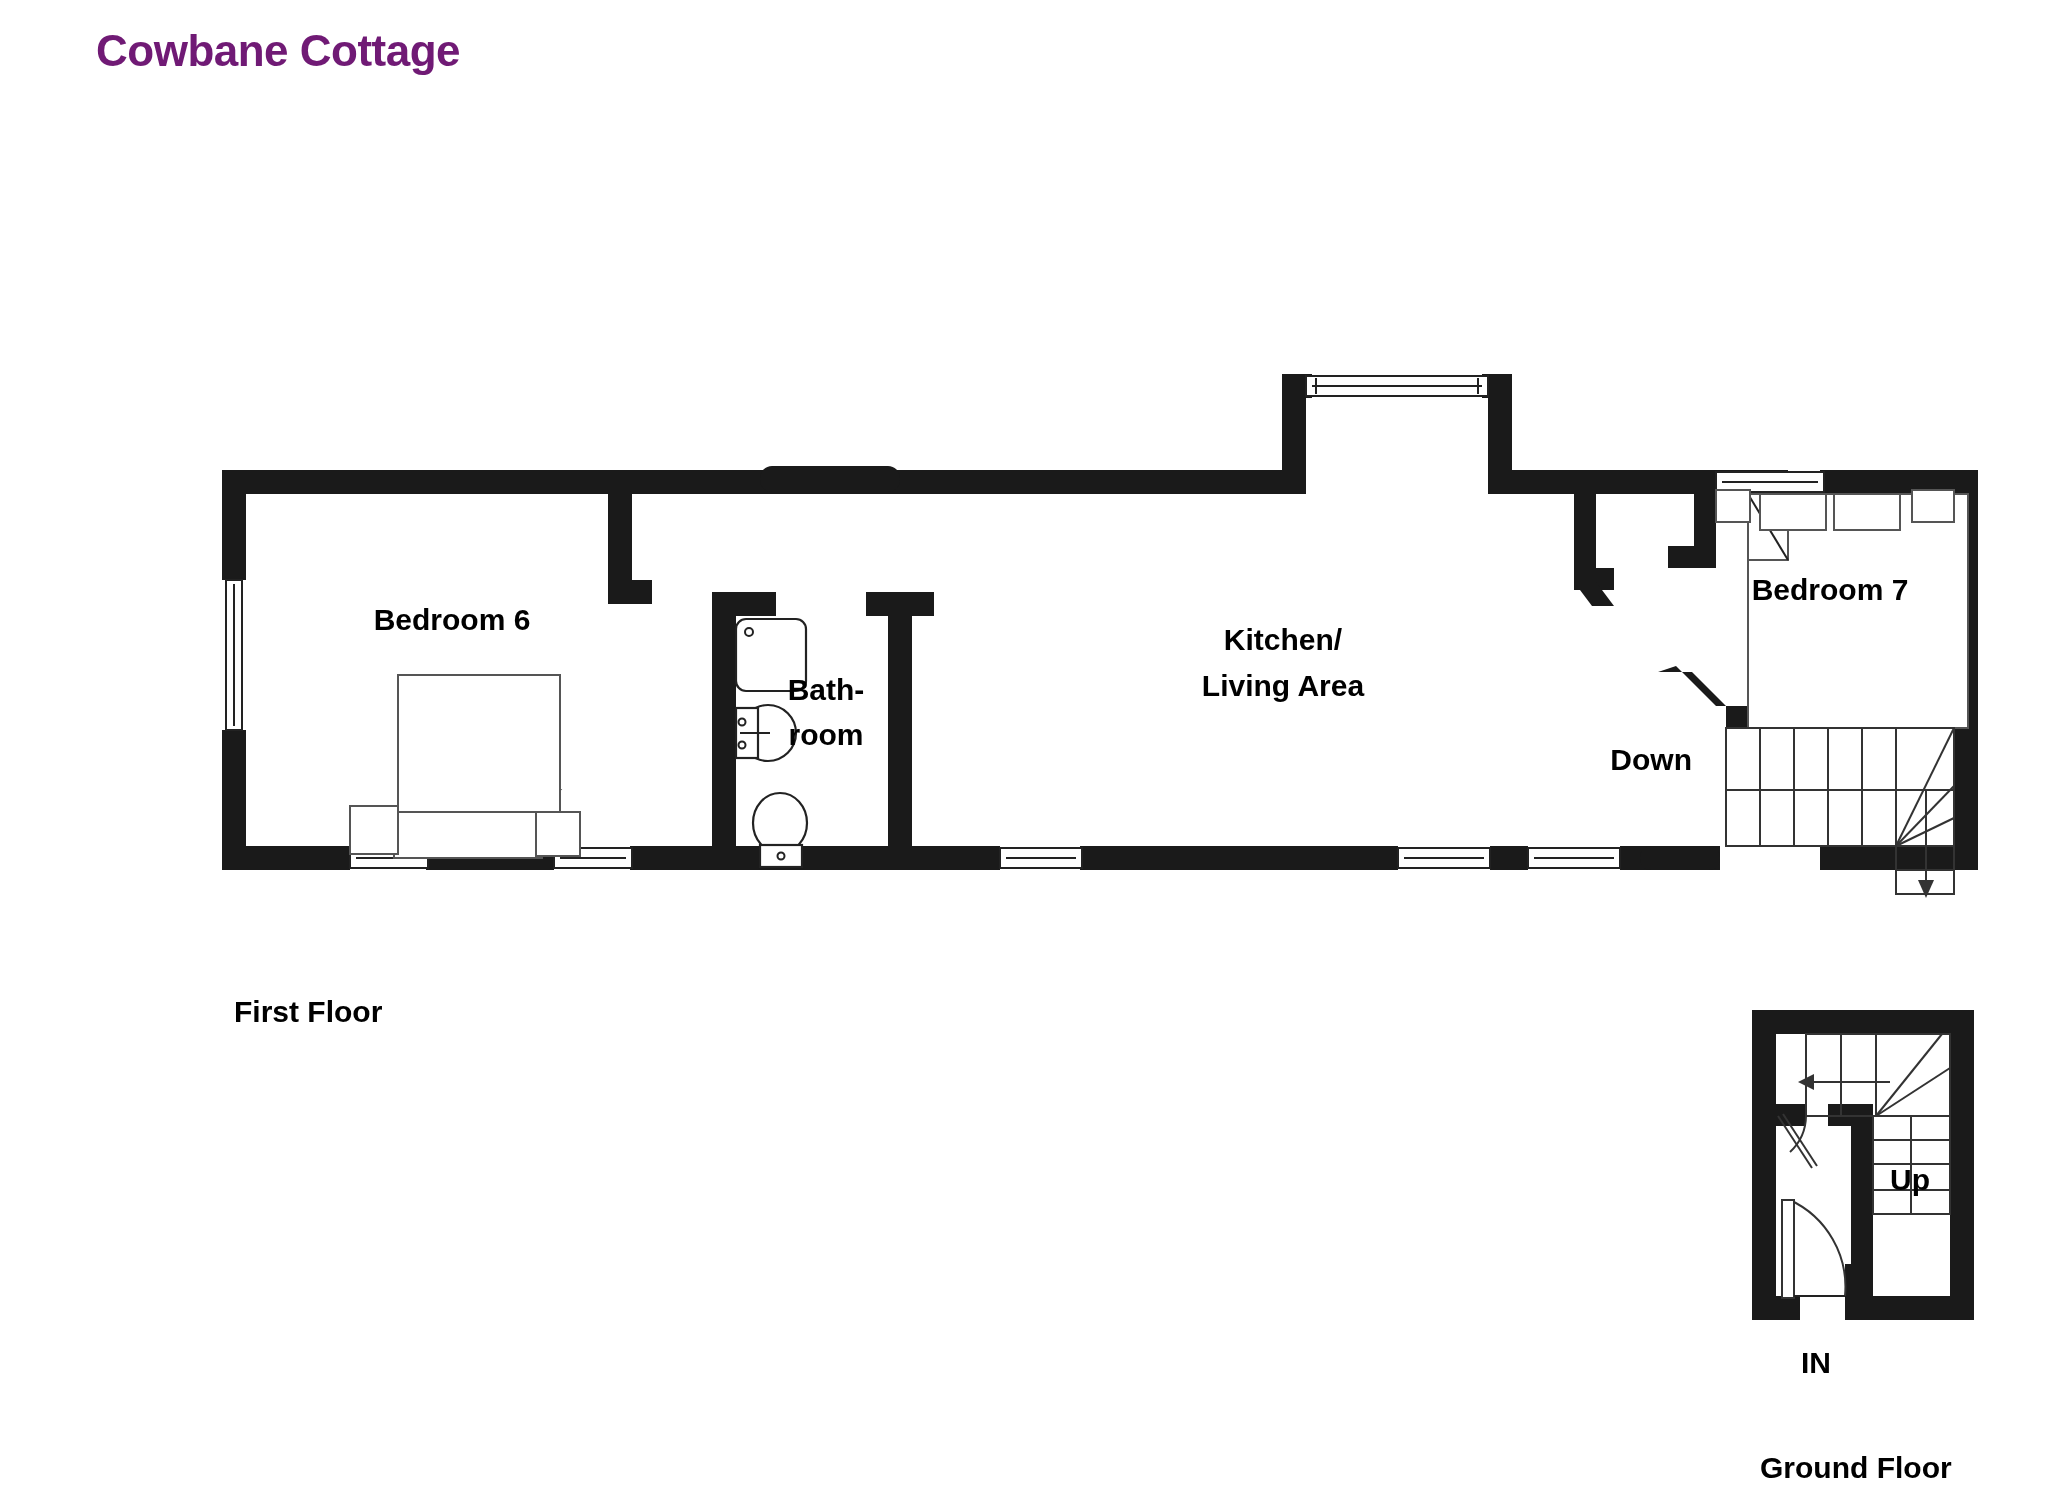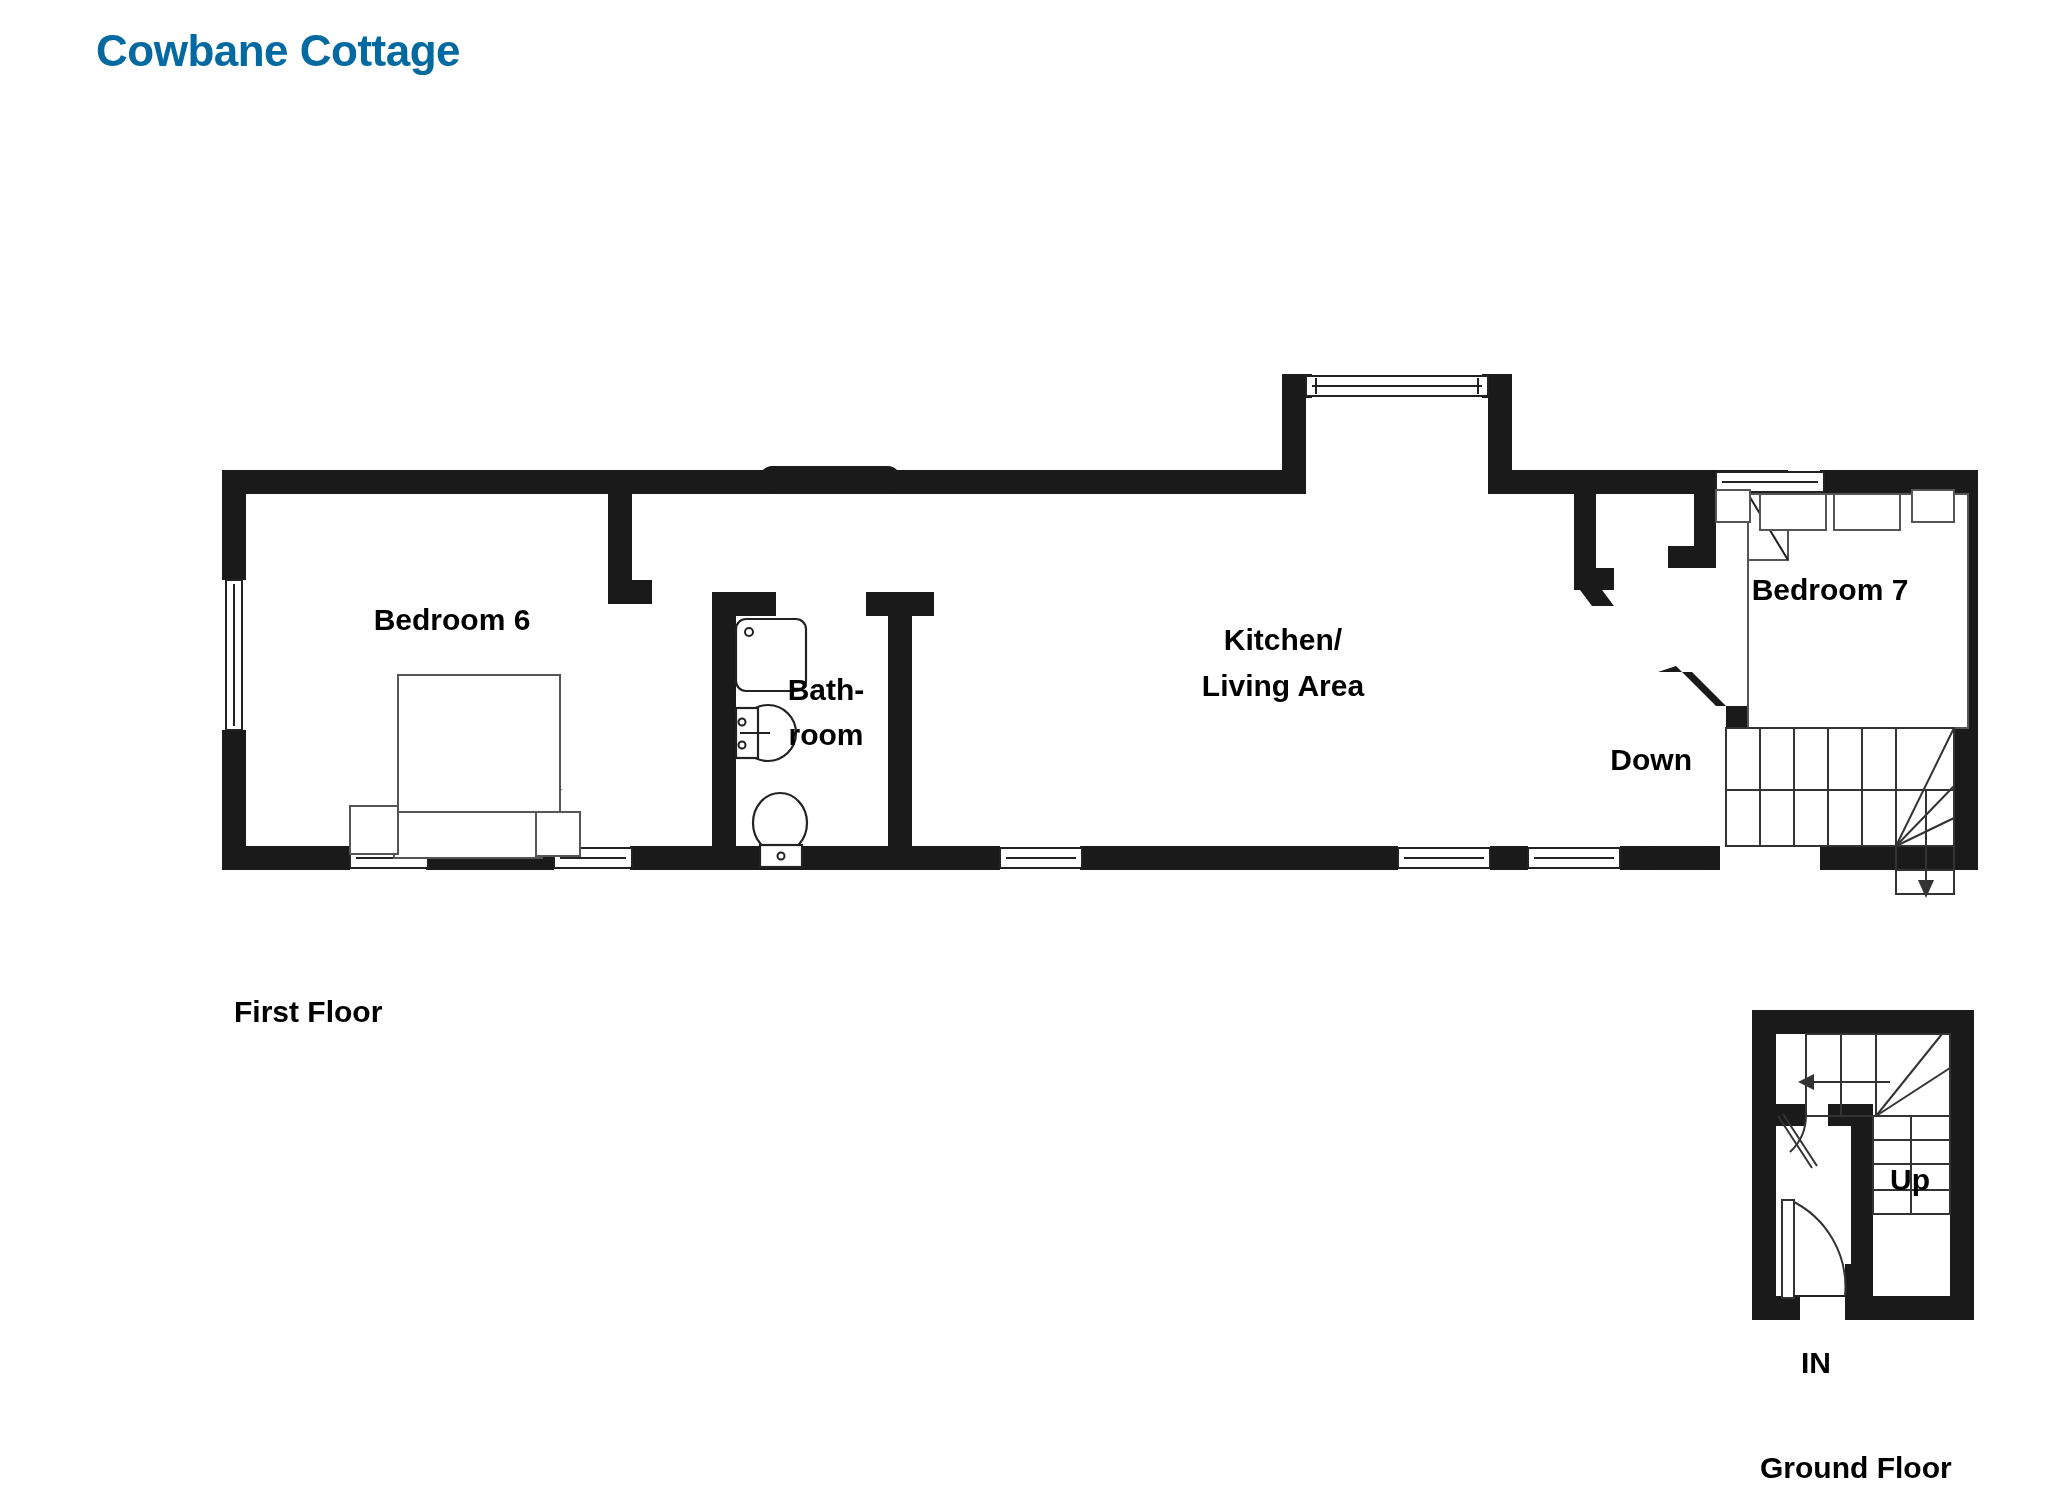--- a/index.html
+++ b/index.html
@@ -13,21 +13,21 @@
     position: relative;
     font-family: "Liberation Sans", sans-serif;
     overflow: hidden;
   }
   #plan-title {
     position: absolute;
     left: 96px;
     top: 26px;
     font-size: 44px;
     font-weight: bold;
-    color: #0369a1;
+    color: #701a75;
     letter-spacing: -0.5px;
   }
   #floorplan-svg {
     position: absolute;
     left: 0;
     top: 0;
   }
   .room-label, .floor-label, .dir-label {
     font-family: "Liberation Sans", sans-serif;
     font-weight: bold;

